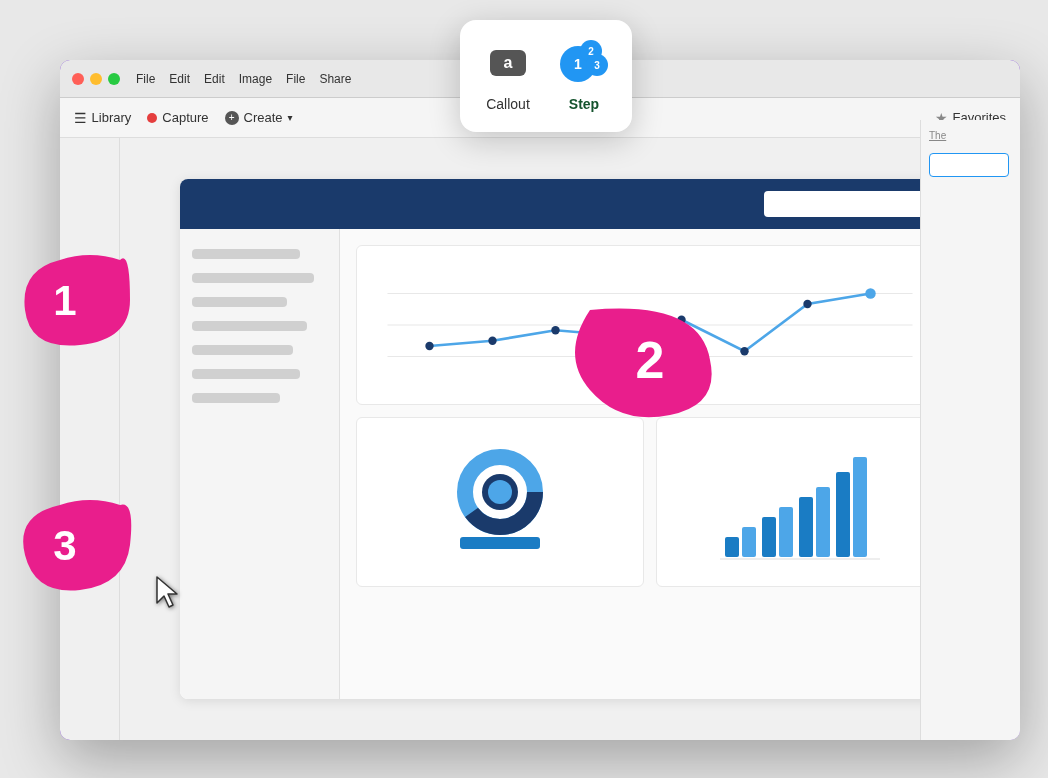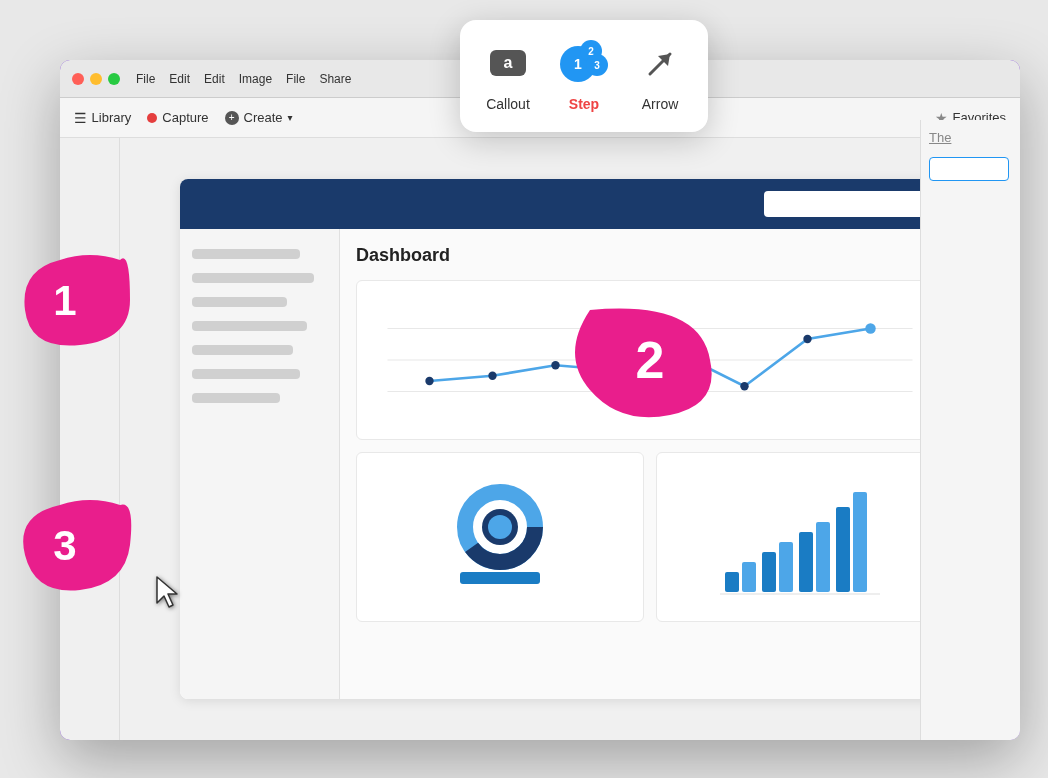--- a/index.html
+++ b/index.html
@@ -265,21 +265,21 @@
       justify-content: center;
     }
 
     .tool-label {
       font-size: 14px;
       color: #333;
       font-weight: 500;
     }
 
     .tool-label.active {
-      color: #ef4444;
+      color: #14532d;
       font-weight: 700;
     }
 
     
     .step-icon-wrapper {
       position: relative;
       width: 48px;
       height: 48px;
     }
 
@@ -355,21 +355,21 @@
       top: 60px;
       width: 100px;
       height: 680px;
       background: #f5f5f5;
       border-left: 1px solid #ddd;
       border-radius: 0 10px 10px 0;
       padding: 10px 8px;
     }
 
     .right-panel-text {
-      font-size: 13px;
+      font-size: 10px;
       color: #888;
       margin-bottom: 12px;
       text-decoration: underline;
     }
 
     .right-panel-input {
       width: 80px;
       height: 24px;
       border: 1px solid #2196F3;
       border-radius: 4px;
@@ -432,21 +432,20 @@
             <div class="sidebar-line"></div>
             <div class="sidebar-line"></div>
             <div class="sidebar-line"></div>
             <div class="sidebar-line"></div>
             <div class="sidebar-line"></div>
             <div class="sidebar-line"></div>
             <div class="sidebar-line"></div>
           </div>
 
           <div class="dashboard-main">
-            <div class="dashboard-title">Dashboard</div>
 
             <div class="chart-container">
               <svg class="line-chart" viewBox="0 0 500 120">
 
                 <line x1="0" y1="30" x2="500" y2="30" stroke="#e8e8e8" stroke-width="1"></line>
                 <line x1="0" y1="60" x2="500" y2="60" stroke="#e8e8e8" stroke-width="1"></line>
                 <line x1="0" y1="90" x2="500" y2="90" stroke="#e8e8e8" stroke-width="1"></line>
 
                 <polyline points="40,80 100,75 160,65 220,70 280,55 340,85 400,40 460,30" fill="none" stroke="#4da6e8" stroke-width="2.5"></polyline>
 
@@ -524,29 +523,20 @@
       <div class="step-icon-wrapper">
         <div class="step-circle-main">1</div>
         <div class="step-number-badge badge-2">2</div>
         <div class="step-number-badge badge-3">3</div>
       </div>
     </div>
     <span class="tool-label active">Step</span>
   </div>
 
 
-  <div class="tool-item">
-    <div class="tool-icon">
-      <svg width="44" height="44" viewBox="0 0 44 44">
-        <line x1="32" y1="12" x2="12" y2="32" stroke="#555" stroke-width="3" stroke-linecap="round"></line>
-        <polygon points="32,12 20,14 30,24" fill="#555"></polygon>
-      </svg>
-    </div>
-    <span class="tool-label">Arrow</span>
-  </div>
 </div>
 
 <div class="callout-bubble bubble-1">
   <svg width="130" height="120" viewBox="0 0 130 120">
     <path d="M 110,20 Q 120,10 120,60 Q 120,100 70,105 Q 20,110 15,70 Q 10,30 50,20 Q 80,10 110,20 Z" fill="#e91e8c"></path>
     <text x="55" y="75" text-anchor="middle" fill="white" font-size="42" font-weight="900">1</text>
   </svg>
 </div>
 
 <div class="callout-bubble bubble-2">

